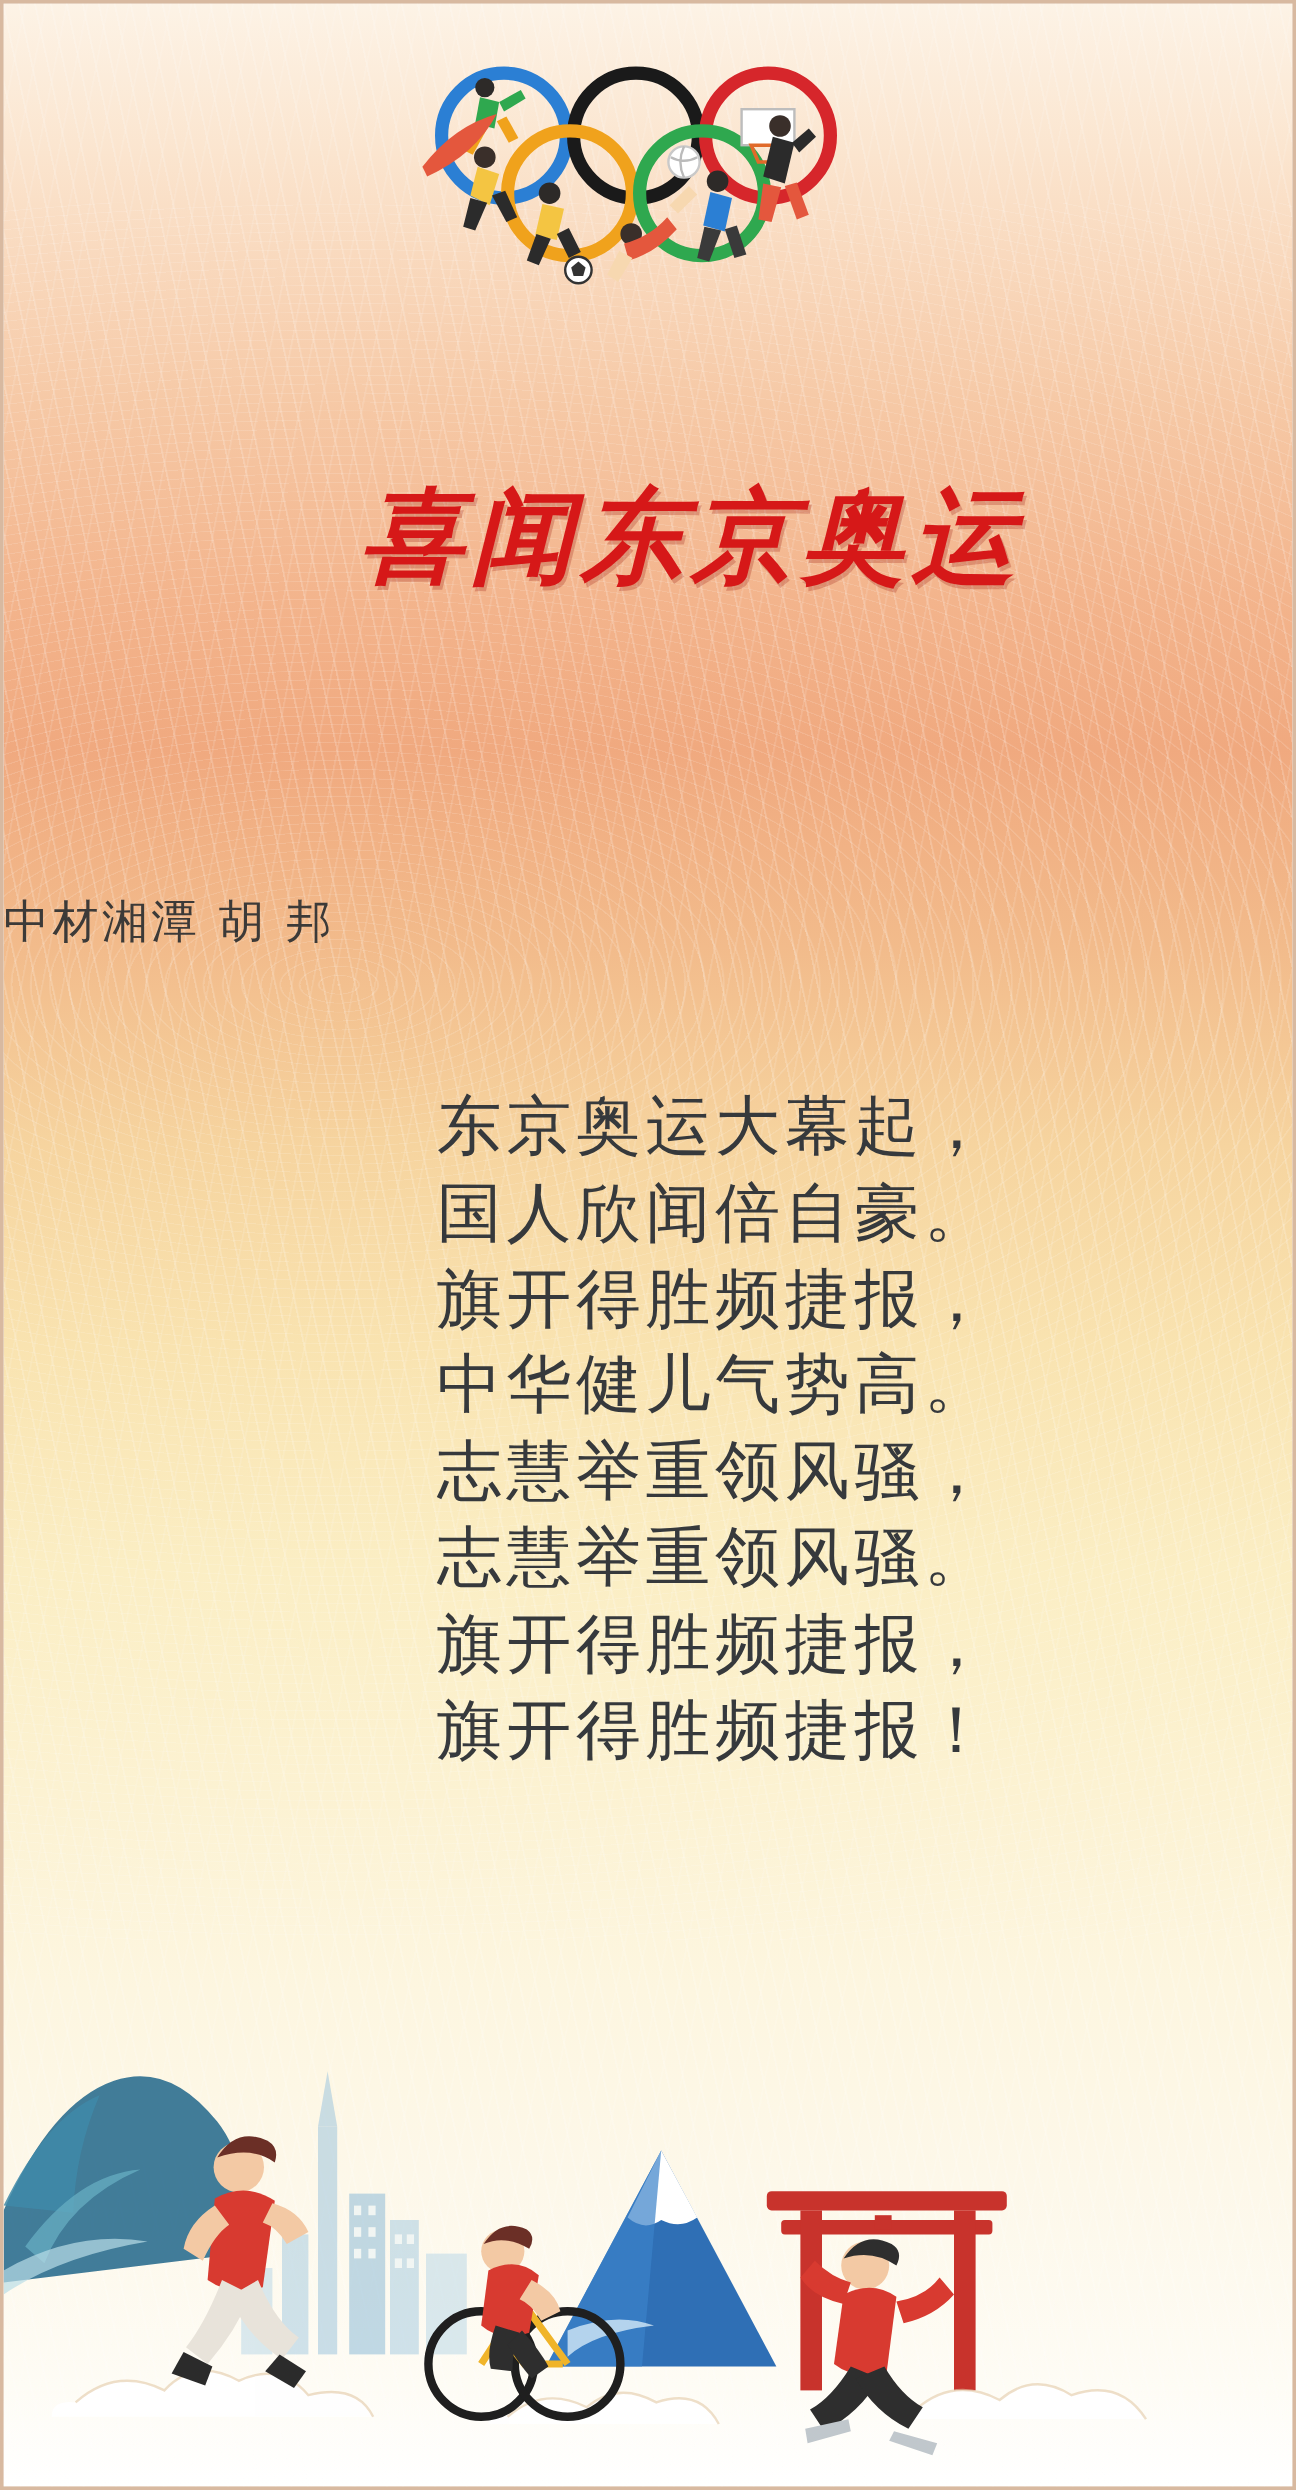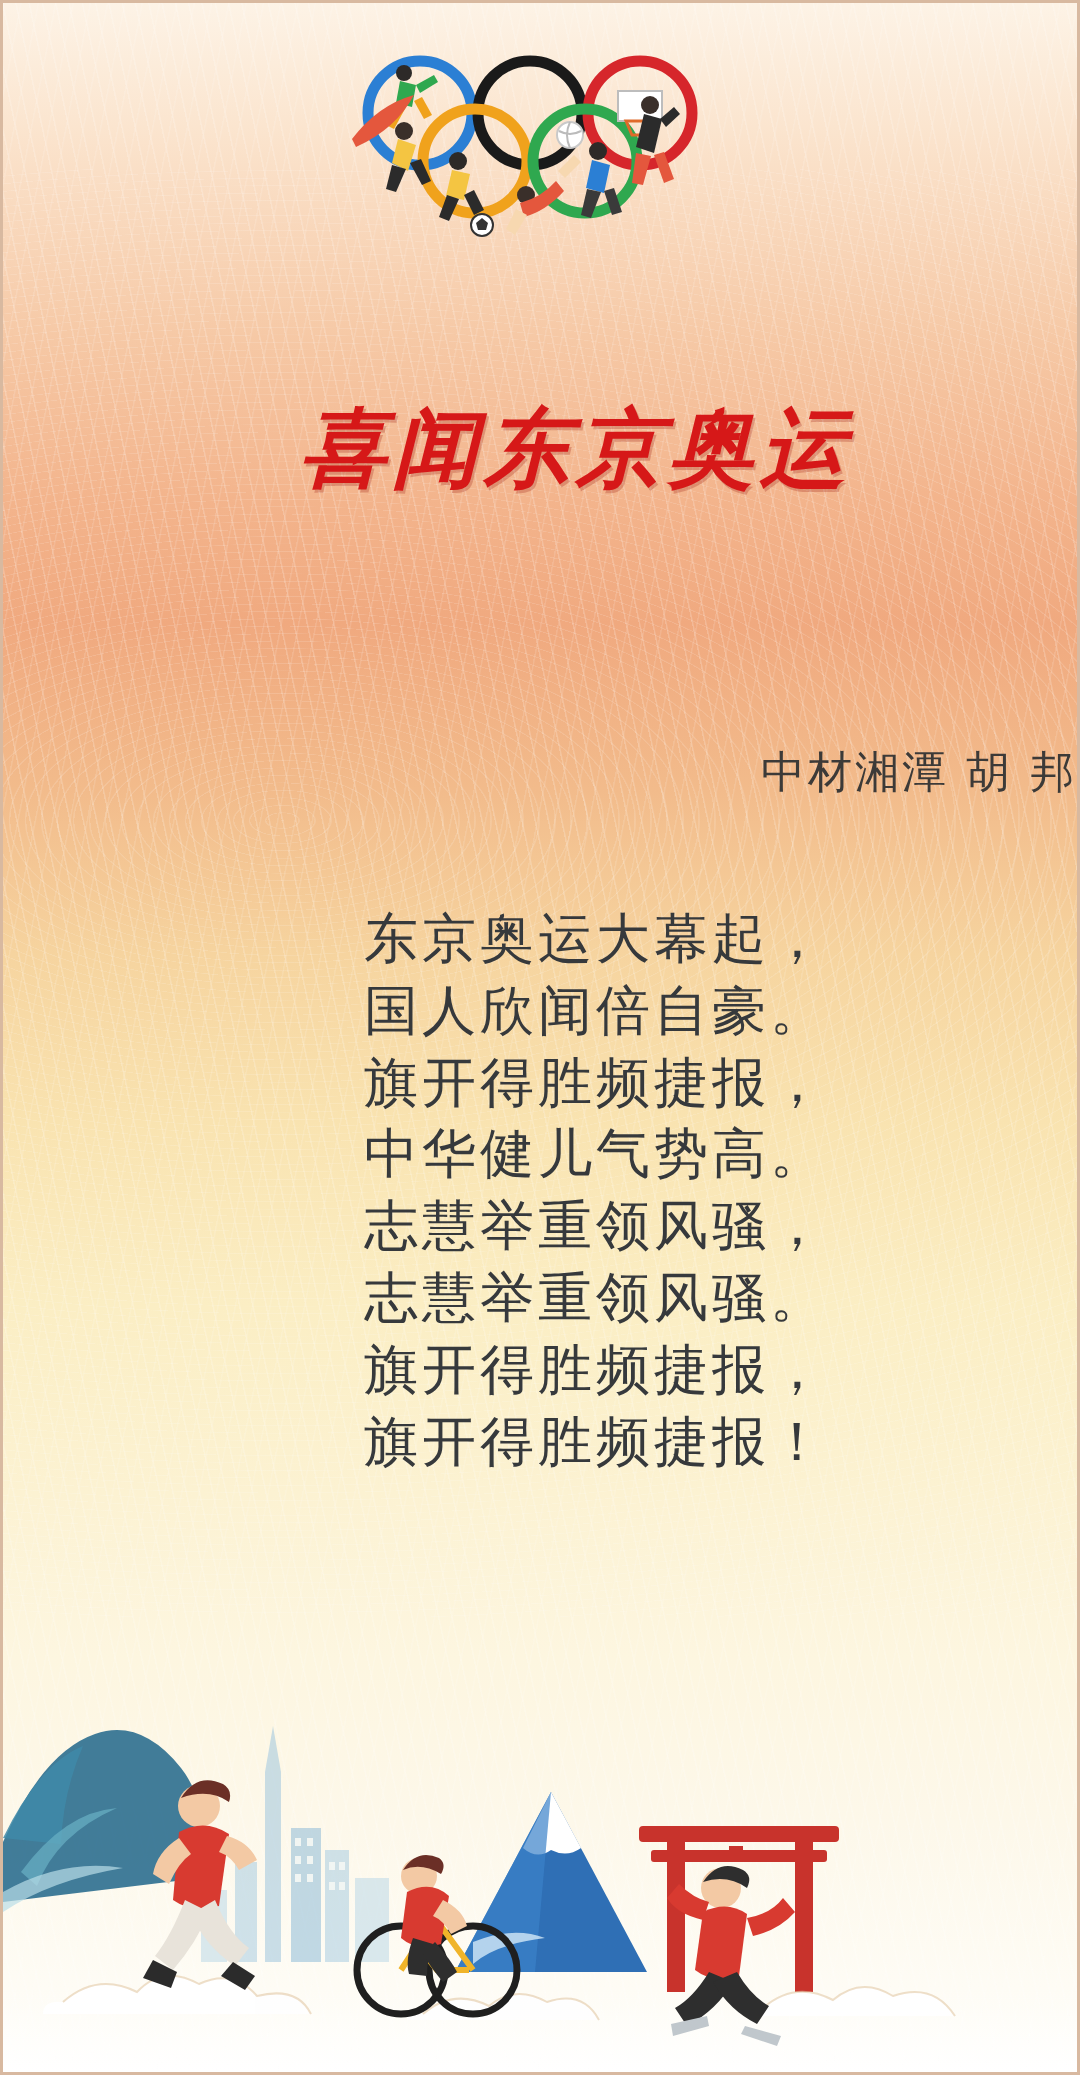--- a/index.html
+++ b/index.html
@@ -88,23 +88,23 @@
     line-height: 1.28;
     letter-spacing: 6px;
     text-shadow: 2px 3px 0 rgba(150,20,10,.25);
     font-style: italic;
   }
 
   .byline {
     position: absolute;
     top: 740px;
     width: 100%;
-    text-align: right;
+    text-align: left;
     font-family: "DejaVu Serif", "Liberation Serif", serif;
-    font-size: 44px;
+    font-size: 38px;
     color: #3c3a38;
     letter-spacing: 3px;
   }
 
   
   .poem {
     position: absolute;
     top: 900px;
     left: 16px;
     width: 100%;

